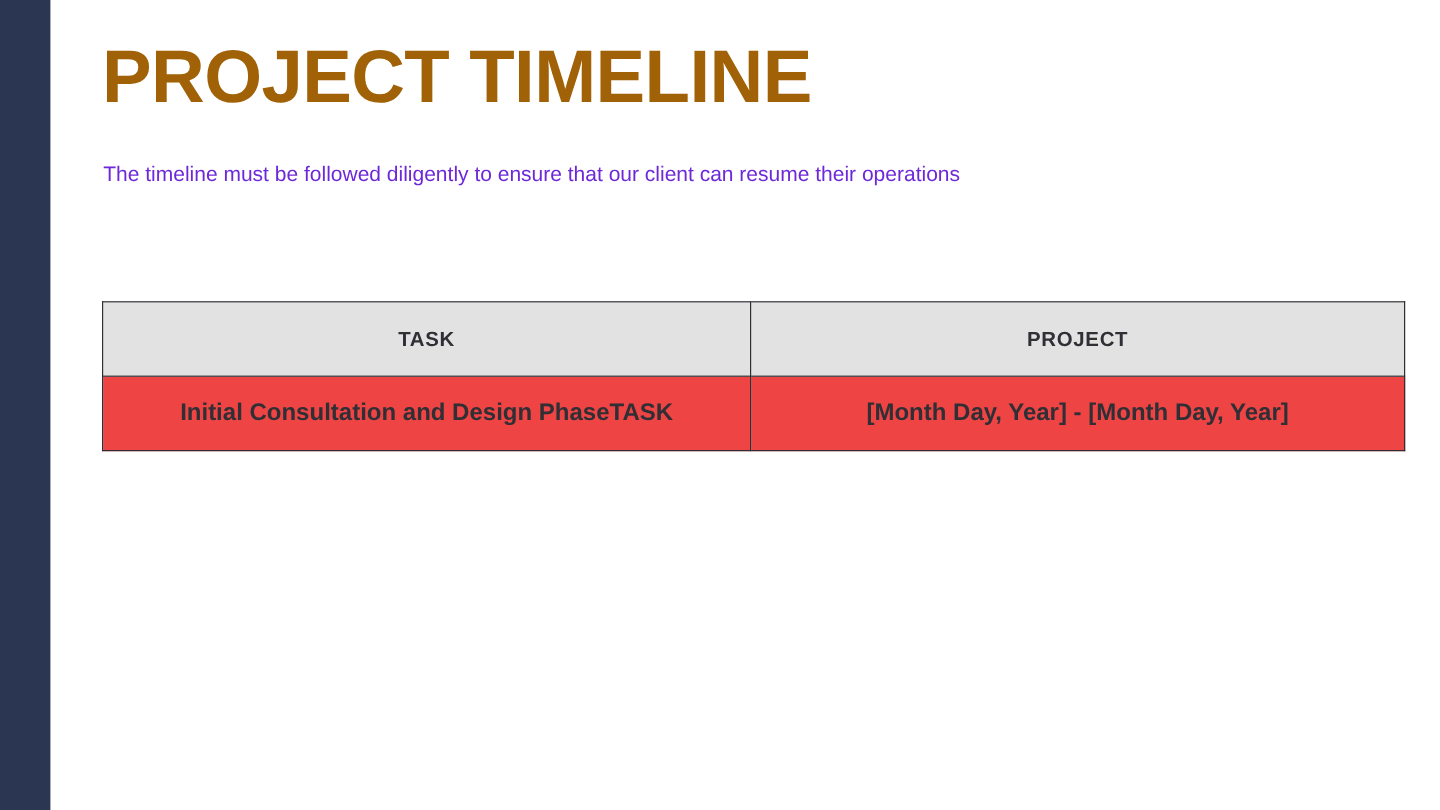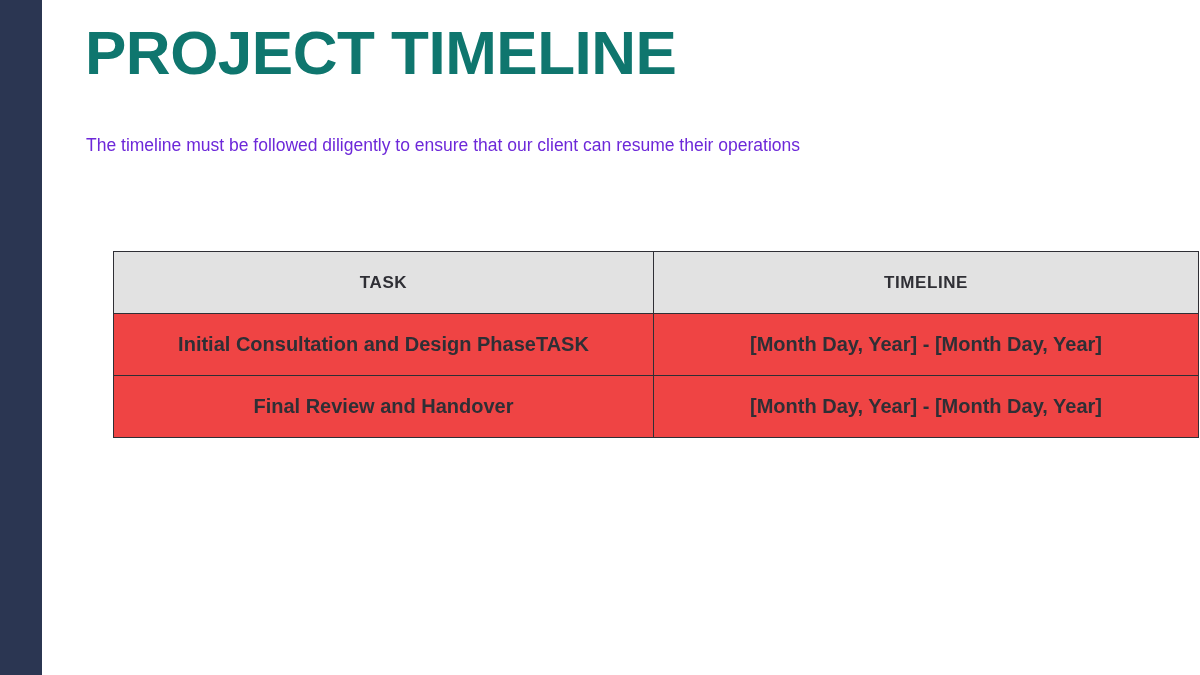--- a/index.html
+++ b/index.html
@@ -31,45 +31,44 @@
   .content {
     position: absolute;
     left: 85px;
     top: 0;
     width: 1085px;
     height: 675px;
   }
   .title {
     position: absolute;
     left: 0;
-    top: 20px;
+    top: 32px;
     font-size: 62px;
     line-height: 1.05;
     font-weight: 800;
     letter-spacing: -0.5px;
-    color: #0f766e;
+    color: #a16207;
     font-family: "Liberation Sans", sans-serif;
     white-space: nowrap;
   }
   .subtitle {
     position: absolute;
     left: 1px;
     top: 131px;
     width: 760px;
     font-size: 17.5px;
     line-height: 1.62;
     color: #6d28d9;
     font-family: "Liberation Sans", sans-serif;
   }
   .table-wrap {
     position: absolute;
     left: 0px;
     top: 251px;
     width: 1085px;
-    margin-left: 28px;
   }
   table.timeline-table {
     border-collapse: collapse;
     width: 1085px;
     table-layout: fixed;
   }
   table.timeline-table th,
   table.timeline-table td {
     border: 1px solid #2f2f35;
     box-sizing: border-box;
@@ -107,30 +106,26 @@
 
     <div class="title">PROJECT TIMELINE</div>
 
     <div class="subtitle">The timeline must be followed diligently to ensure that our client can resume their operations</div>
 
     <div class="table-wrap">
       <table class="timeline-table">
         <thead>
           <tr>
             <th class="col-task">TASK</th>
-            <th class="col-timeline">TIMELINE</th>
+            <th class="col-timeline">PROJECT</th>
           </tr>
         </thead>
         <tbody>
           <tr>
             <td class="col-task">Initial Consultation and Design PhaseTASK</td>
-            <td class="col-timeline">[Month Day, Year] - [Month Day, Year]</td>
-          </tr>
-          <tr>
-            <td class="col-task">Final Review and Handover</td>
             <td class="col-timeline">[Month Day, Year] - [Month Day, Year]</td>
           </tr>
         </tbody>
       </table>
     </div>
 
   </div>
 </div>
 
 </body></html>

